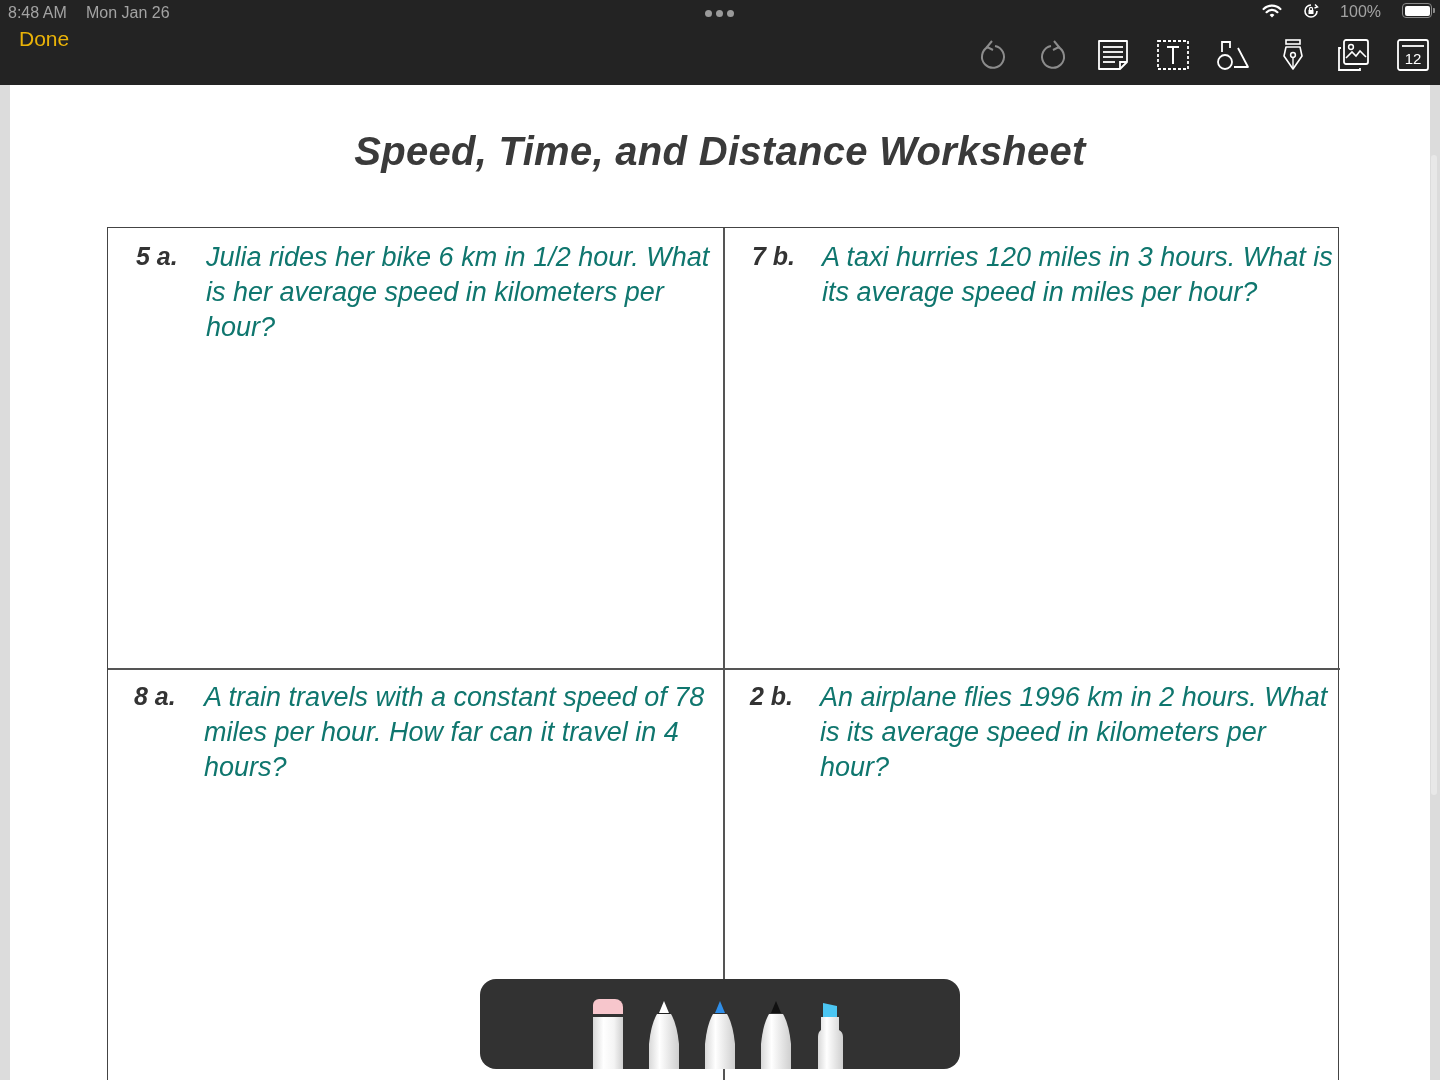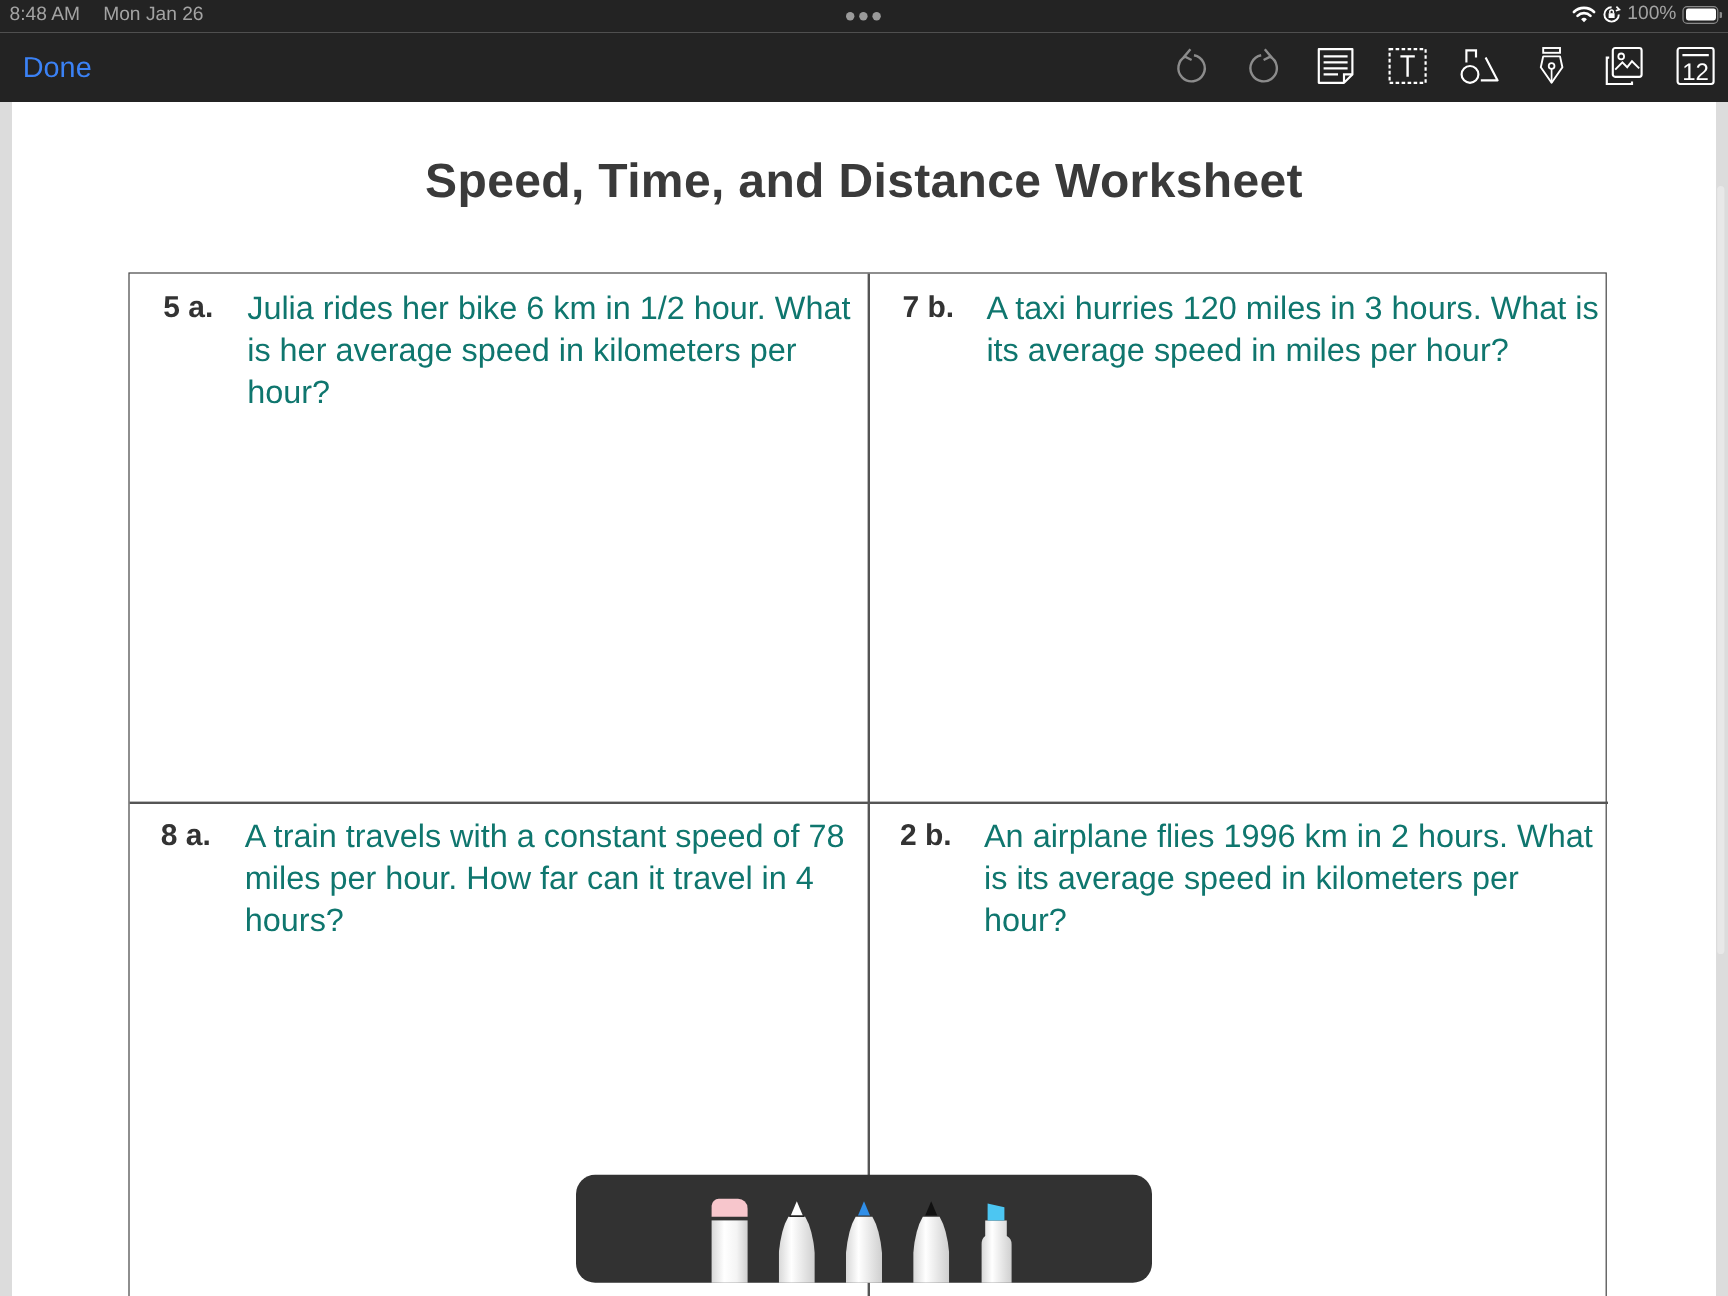--- a/index.html
+++ b/index.html
@@ -9,41 +9,41 @@
       font-family: "Liberation Sans", sans-serif;
     }
     .statusbar {
       position: absolute; left: 0; top: 0; width: 1440px; height: 27px;
       background: #232323; color: #a3a3a3; font-size: 16px;
     }
     .statusbar .time { position: absolute; left: 8px; top: 4px; }
     .statusbar .date { position: absolute; left: 86px; top: 4px; }
     .statusbar .dots { position: absolute; left: 705px; top: 10px; display: flex; gap: 4px; }
     .statusbar .dots span { width: 7px; height: 7px; border-radius: 50%; background: #9a9a9a; display: block; }
-    .statusbar .right { position: absolute; right: 8px; top: 3px; display: flex; align-items: center; gap: 5px; }
+    .statusbar .right { position: absolute; right: 8px; top: 3px; display: flex; align-items: flex-start; gap: 21px; }
     .battery {
       width: 30px; height: 15px; border: 1.5px solid #8a8a8a; border-radius: 4px; padding: 1.5px; position: relative;
     }
     .battery .fill { width: 100%; height: 100%; background: #fff; border-radius: 2px; }
     .battery::after {
       content: ""; position: absolute; right: -4px; top: 4px; width: 2px; height: 5px; background: #8a8a8a; border-radius: 0 1px 1px 0;
     }
     .toolbar {
       position: absolute; left: 0; top: 27px; width: 1440px; height: 58px;
       background: #232323;
     }
     .done-btn {
-      position: absolute; left: 19px; top: 16px; color: #3b82f6; font-size: 24px; cursor: pointer;
+      position: absolute; left: 19px; top: 0; color: #eab308; font-size: 21px; cursor: pointer;
     }
     .tools { position: absolute; right: 10px; top: 11px; display: flex; gap: 26px; align-items: center; }
     .tool { width: 34px; height: 34px; display: flex; align-items: center; justify-content: center; cursor: pointer; }
     .tool svg { width: 34px; height: 34px; }
 
     .page-area {
-      position: absolute; left: 0; top: 85px; width: 1440px; height: 995px; background: #dcdcdc;
+      position: absolute; left: 0; top: 85px; width: 1440px; height: 995px; background: #dcdcdc; font-style: italic;
     }
     .page {
       position: absolute; left: 10px; top: 0; width: 1420px; height: 995px; background: #ffffff;
     }
     .scroll-indicator {
       position: absolute; left: 1431px; top: 70px; width: 6px; height: 640px; background: #e8e8e8; border-radius: 3px;
     }
     .doc-title {
       position: absolute; left: 0; width: 1420px; top: 44px; text-align: center;
       font-size: 40px; font-weight: bold; color: #3a3a3a; letter-spacing: 0.3px;
@@ -154,21 +154,21 @@
         <rect x="8" y="2" width="24" height="24" rx="2" stroke="#fff" stroke-width="1.8" fill="none"></rect>
         <circle cx="15" cy="9" r="2.4" stroke="#fff" stroke-width="1.5" fill="none"></circle>
         <path d="M10 20 L16 14 L20 18 L24 13 L30 19" stroke="#fff" stroke-width="1.6" fill="none"></path>
       </svg>
     </div>
     <div class="tool" style="position:relative;">
       <svg viewBox="0 0 34 34">
         <rect x="2" y="2" width="30" height="30" rx="2" stroke="#fff" stroke-width="1.8" fill="none"></rect>
         <line x1="6" y1="8" x2="28" y2="8" stroke="#fff" stroke-width="1.8"></line>
       </svg>
-      <span style="position:absolute;left:0;top:12px;width:34px;text-align:center;color:#fff;font-size:20px;">12</span>
+      <span style="position:absolute;left:0;top:12px;width:34px;text-align:center;color:#fff;font-size:15px;">12</span>
     </div>
   </div>
 </div>
 
 <div class="page-area">
   <div class="page">
     <div class="doc-title">Speed, Time, and Distance Worksheet</div>
     <div class="grid">
       <div class="vline"></div>
       <div class="hline"></div>

